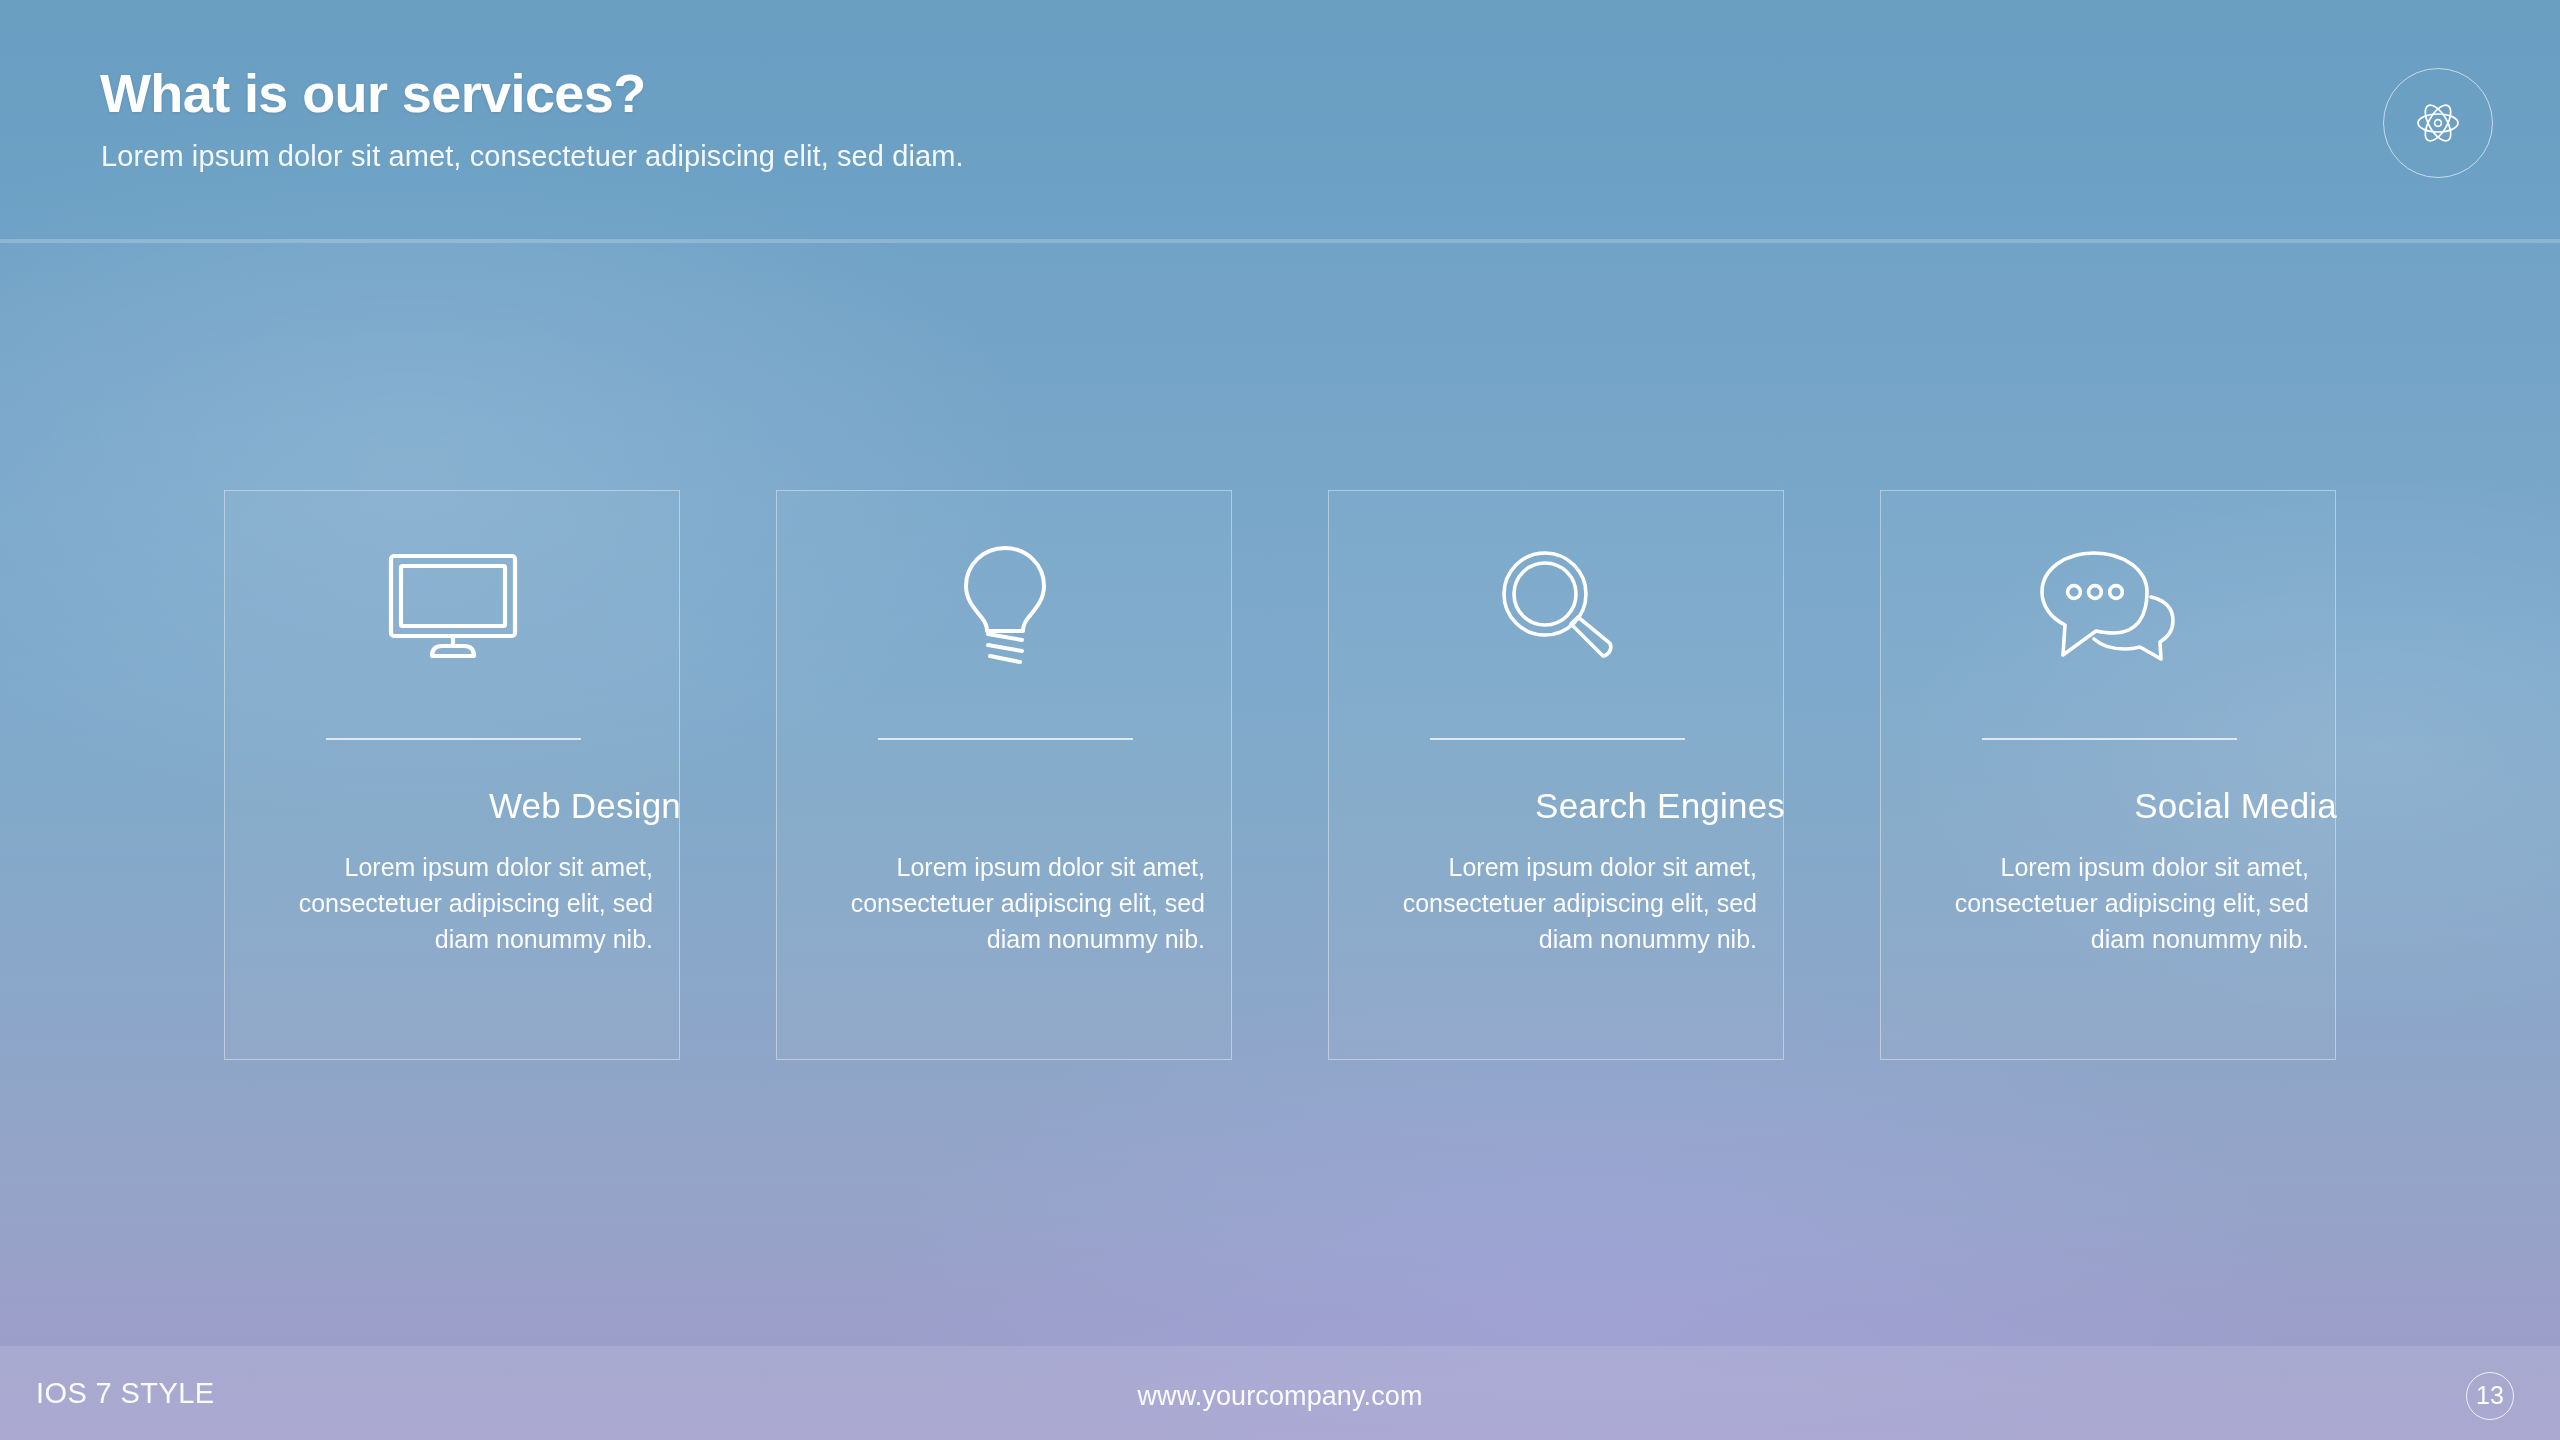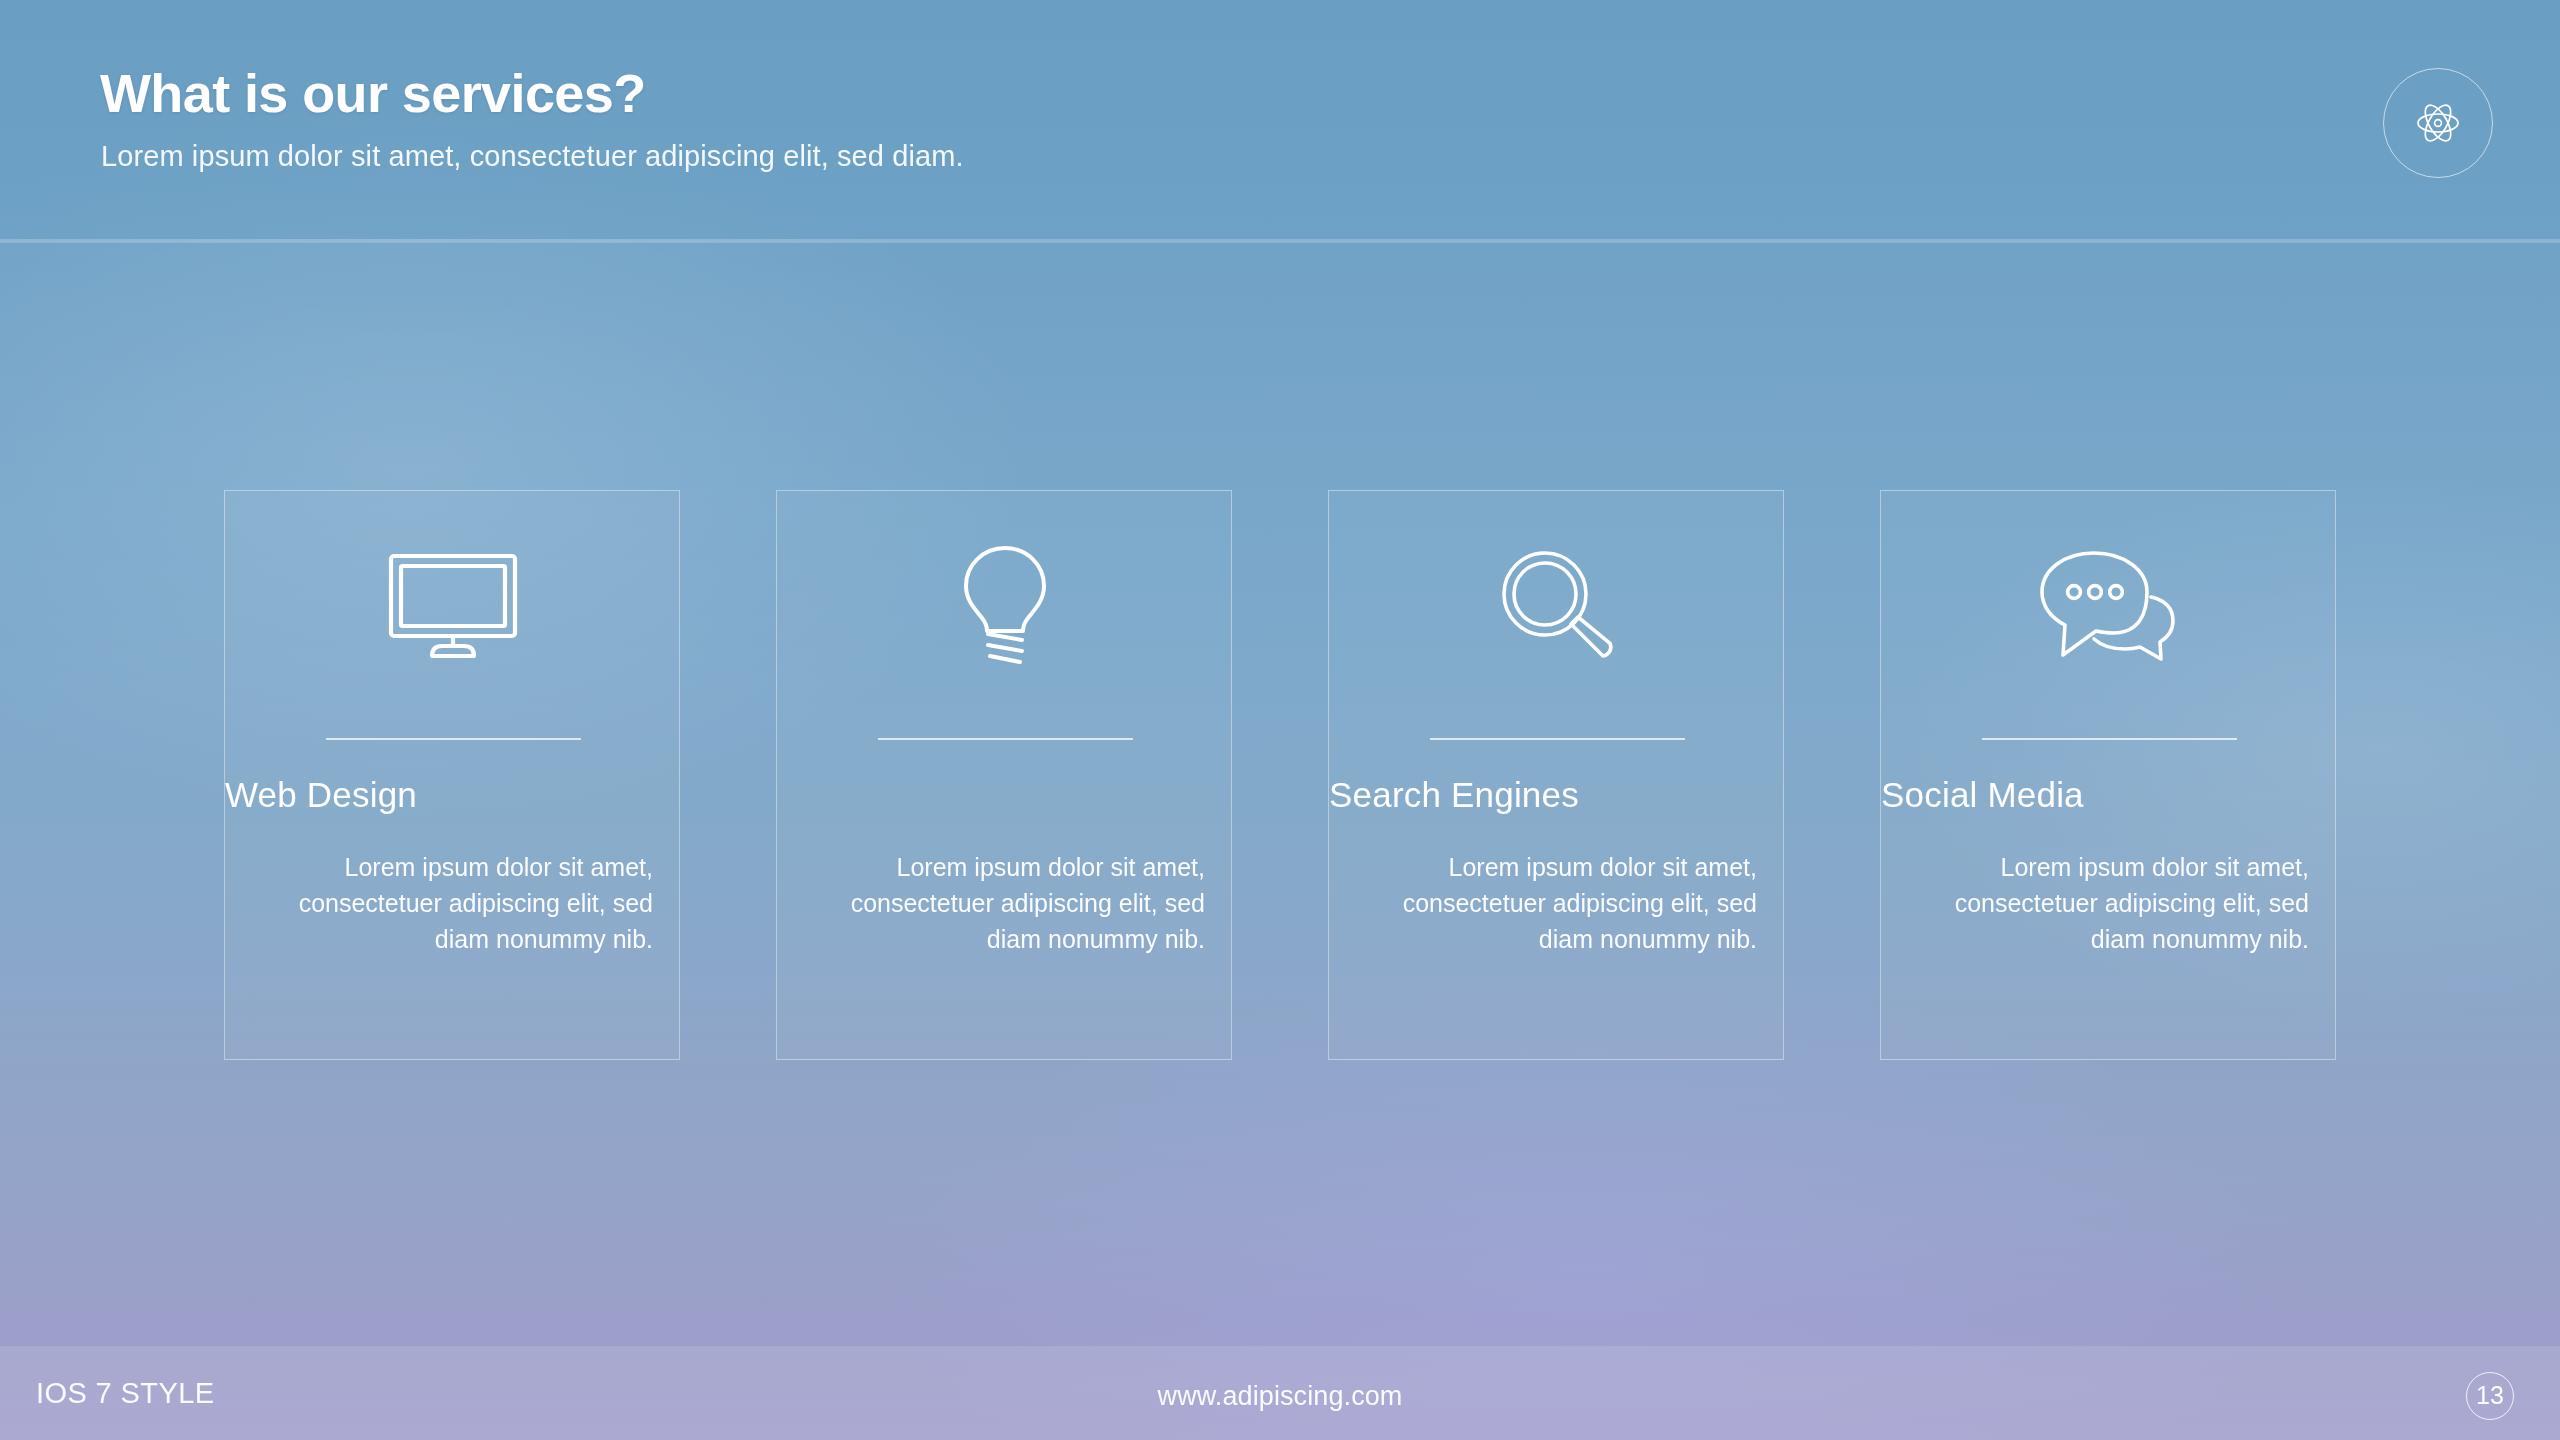--- a/index.html
+++ b/index.html
@@ -106,23 +106,23 @@
 
   .card-divider {
     position:absolute;
     left:101px; top:247px;
     width:255px; height:2px;
     background:rgba(255,255,255,0.72);
   }
 
   .card-title {
     position:absolute;
-    left:0; top:284px;
+    left:0; top:295px;
     width:456px;
-    text-align:left;
+    text-align:right;
     font-size:35px;
     font-weight:300;
     color:#ffffff;
     letter-spacing:0.2px;
     white-space:nowrap;
   }
   .card-body {
     position:absolute;
     left:28px; top:358px;
     width:400px;
@@ -250,16 +250,16 @@
       </div>
       <div class="card-divider"></div>
       <div class="card-title">Social Media</div>
       <div class="card-body">Lorem ipsum dolor sit amet, consectetuer adipiscing elit, sed diam nonummy nib.</div>
     </div>
 
   </div>
 
   <div id="footer"></div>
   <div id="footer-left">IOS 7 STYLE</div>
-  <div id="footer-center">www.adipiscing.com</div>
+  <div id="footer-center">www.yourcompany.com</div>
   <div id="page-num">13</div>
 
 </div>
 
 </body></html>

